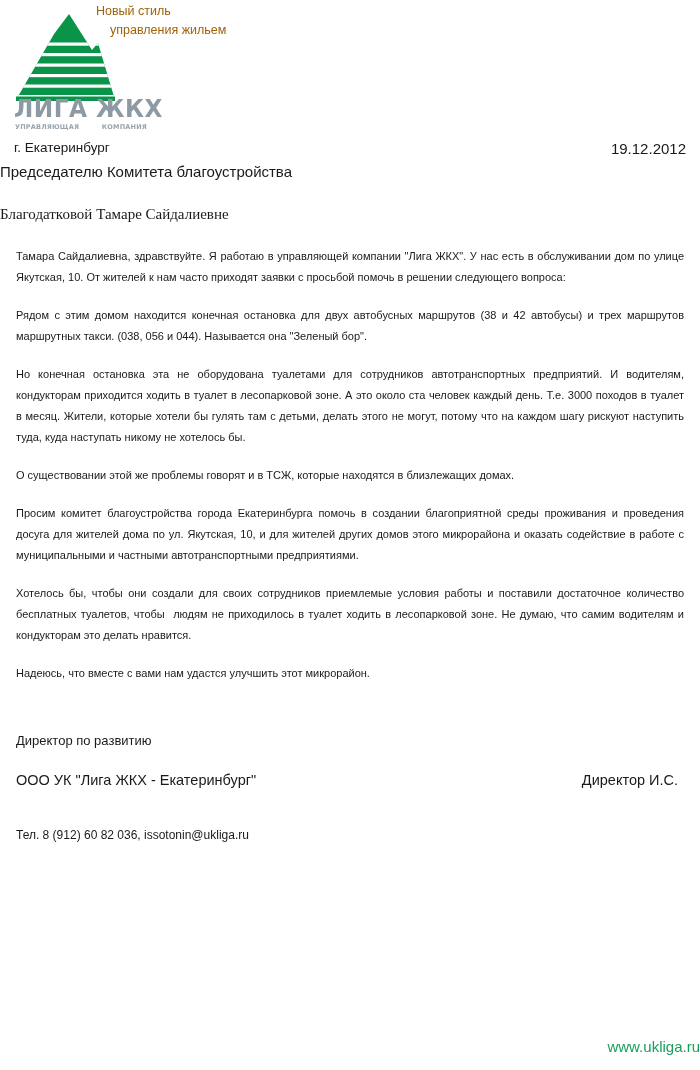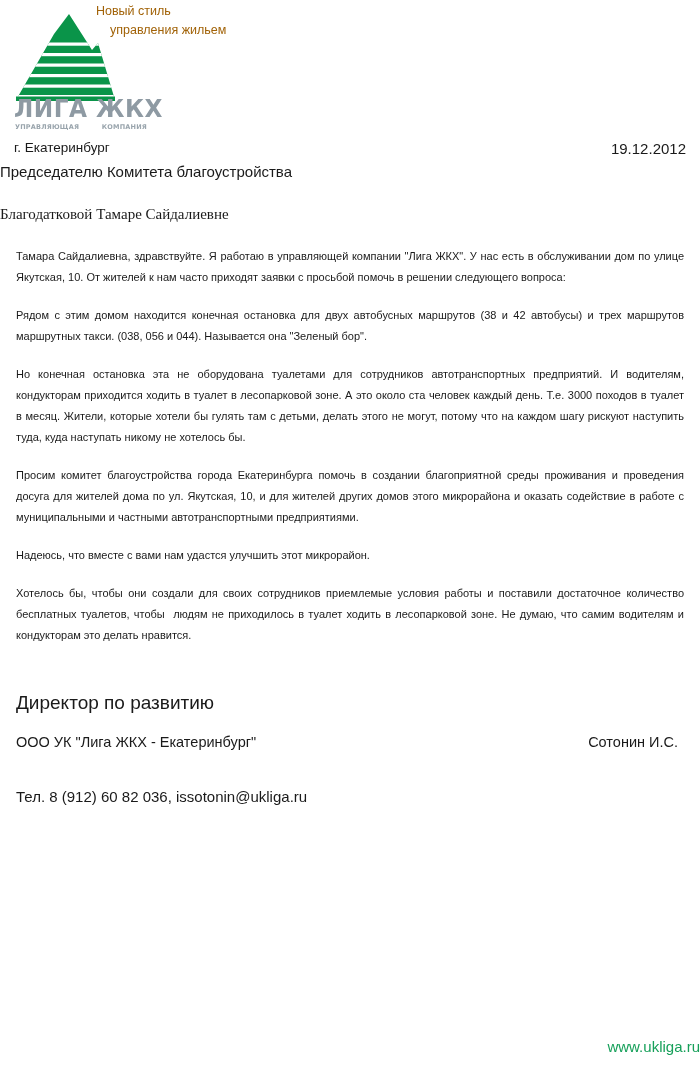--- a/index.html
+++ b/index.html
@@ -118,21 +118,21 @@
     line-height: 21px;
     margin: 0 0 17px 0;
     white-space: pre-wrap;
   }
 
   
   .signature {
     margin: 46px 16px 0 16px;
   }
   .sig-role {
-    font-size: 19px;
+    font-size: 13px;
     line-height: 22px;
     margin-bottom: 20px;
   }
   .sig-row {
     position: relative;
     height: 22px;
     margin-bottom: 20px;
   }
   .sig-company {
     position: absolute;
@@ -140,21 +140,21 @@
     top: 0;
     font-size: 14.5px;
   }
   .sig-person {
     position: absolute;
     right: 6px;
     top: 0;
     font-size: 14.5px;
   }
   .sig-contact {
-    font-size: 15px;
+    font-size: 12px;
     line-height: 18px;
     margin-top: 32px;
   }
 
   
   .footer {
     position: absolute;
     left: 0;
     right: 0;
     bottom: 14px;
@@ -216,29 +216,30 @@
 
 <div class="addressee">
   <div class="addr-line">Председателю Комитета благоустройства</div>
   <div class="addr-line">Благодатковой Тамаре Сайдалиевне</div>
 </div>
 
 <div class="letter-body">
   <p class="para">Тамара Сайдалиевна, здравствуйте. Я работаю в управляющей компании "Лига ЖКХ". У нас есть в обслуживании дом по улице Якутская, 10. От жителей к нам часто приходят заявки с просьбой помочь в решении следующего вопроса:</p>
   <p class="para">Рядом с этим домом находится конечная остановка для двух автобусных маршрутов (38 и 42 автобусы) и трех маршрутов маршрутных такси. (038, 056 и 044). Называется она "Зеленый бор".</p>
   <p class="para">Но конечная остановка эта не оборудована туалетами для сотрудников автотранспортных предприятий. И водителям, кондукторам приходится ходить в туалет в лесопарковой зоне. А это около ста человек каждый день. Т.е. 3000 походов в туалет в месяц. Жители, которые хотели бы гулять там с детьми, делать этого не могут, потому что на каждом шагу рискуют наступить туда, куда наступать никому не хотелось бы.</p>
+  <p class="para">О существовании этой же проблемы говорят и в ТСЖ, которые находятся в близлежащих домах.</p>
   <p class="para">Просим комитет благоустройства города Екатеринбурга помочь в создании благоприятной среды проживания и проведения досуга для жителей дома по ул. Якутская, 10, и для жителей других домов этого микрорайона и оказать содействие в работе с муниципальными и частными автотранспортными предприятиями.</p>
+  <p class="para">Хотелось бы, чтобы они создали для своих сотрудников приемлемые условия работы и поставили достаточное количество бесплатных туалетов, чтобы  людям не приходилось в туалет ходить в лесопарковой зоне. Не думаю, что самим водителям и кондукторам это делать нравится.</p>
   <p class="para">Надеюсь, что вместе с вами нам удастся улучшить этот микрорайон.</p>
-  <p class="para">Хотелось бы, чтобы они создали для своих сотрудников приемлемые условия работы и поставили достаточное количество бесплатных туалетов, чтобы  людям не приходилось в туалет ходить в лесопарковой зоне. Не думаю, что самим водителям и кондукторам это делать нравится.</p>
 </div>
 
 <div class="signature">
   <div class="sig-role">Директор по развитию</div>
   <div class="sig-row">
     <div class="sig-company">ООО УК "Лига ЖКХ - Екатеринбург"</div>
-    <div class="sig-person">Сотонин И.С.</div>
+    <div class="sig-person">Директор И.С.</div>
   </div>
   <div class="sig-contact">Тел. 8 (912) 60 82 036, issotonin@ukliga.ru</div>
 </div>
 
 <div class="footer">
   <a class="footer-url" href="#">www.ukliga.ru</a>
 </div>
 
 </body></html>

